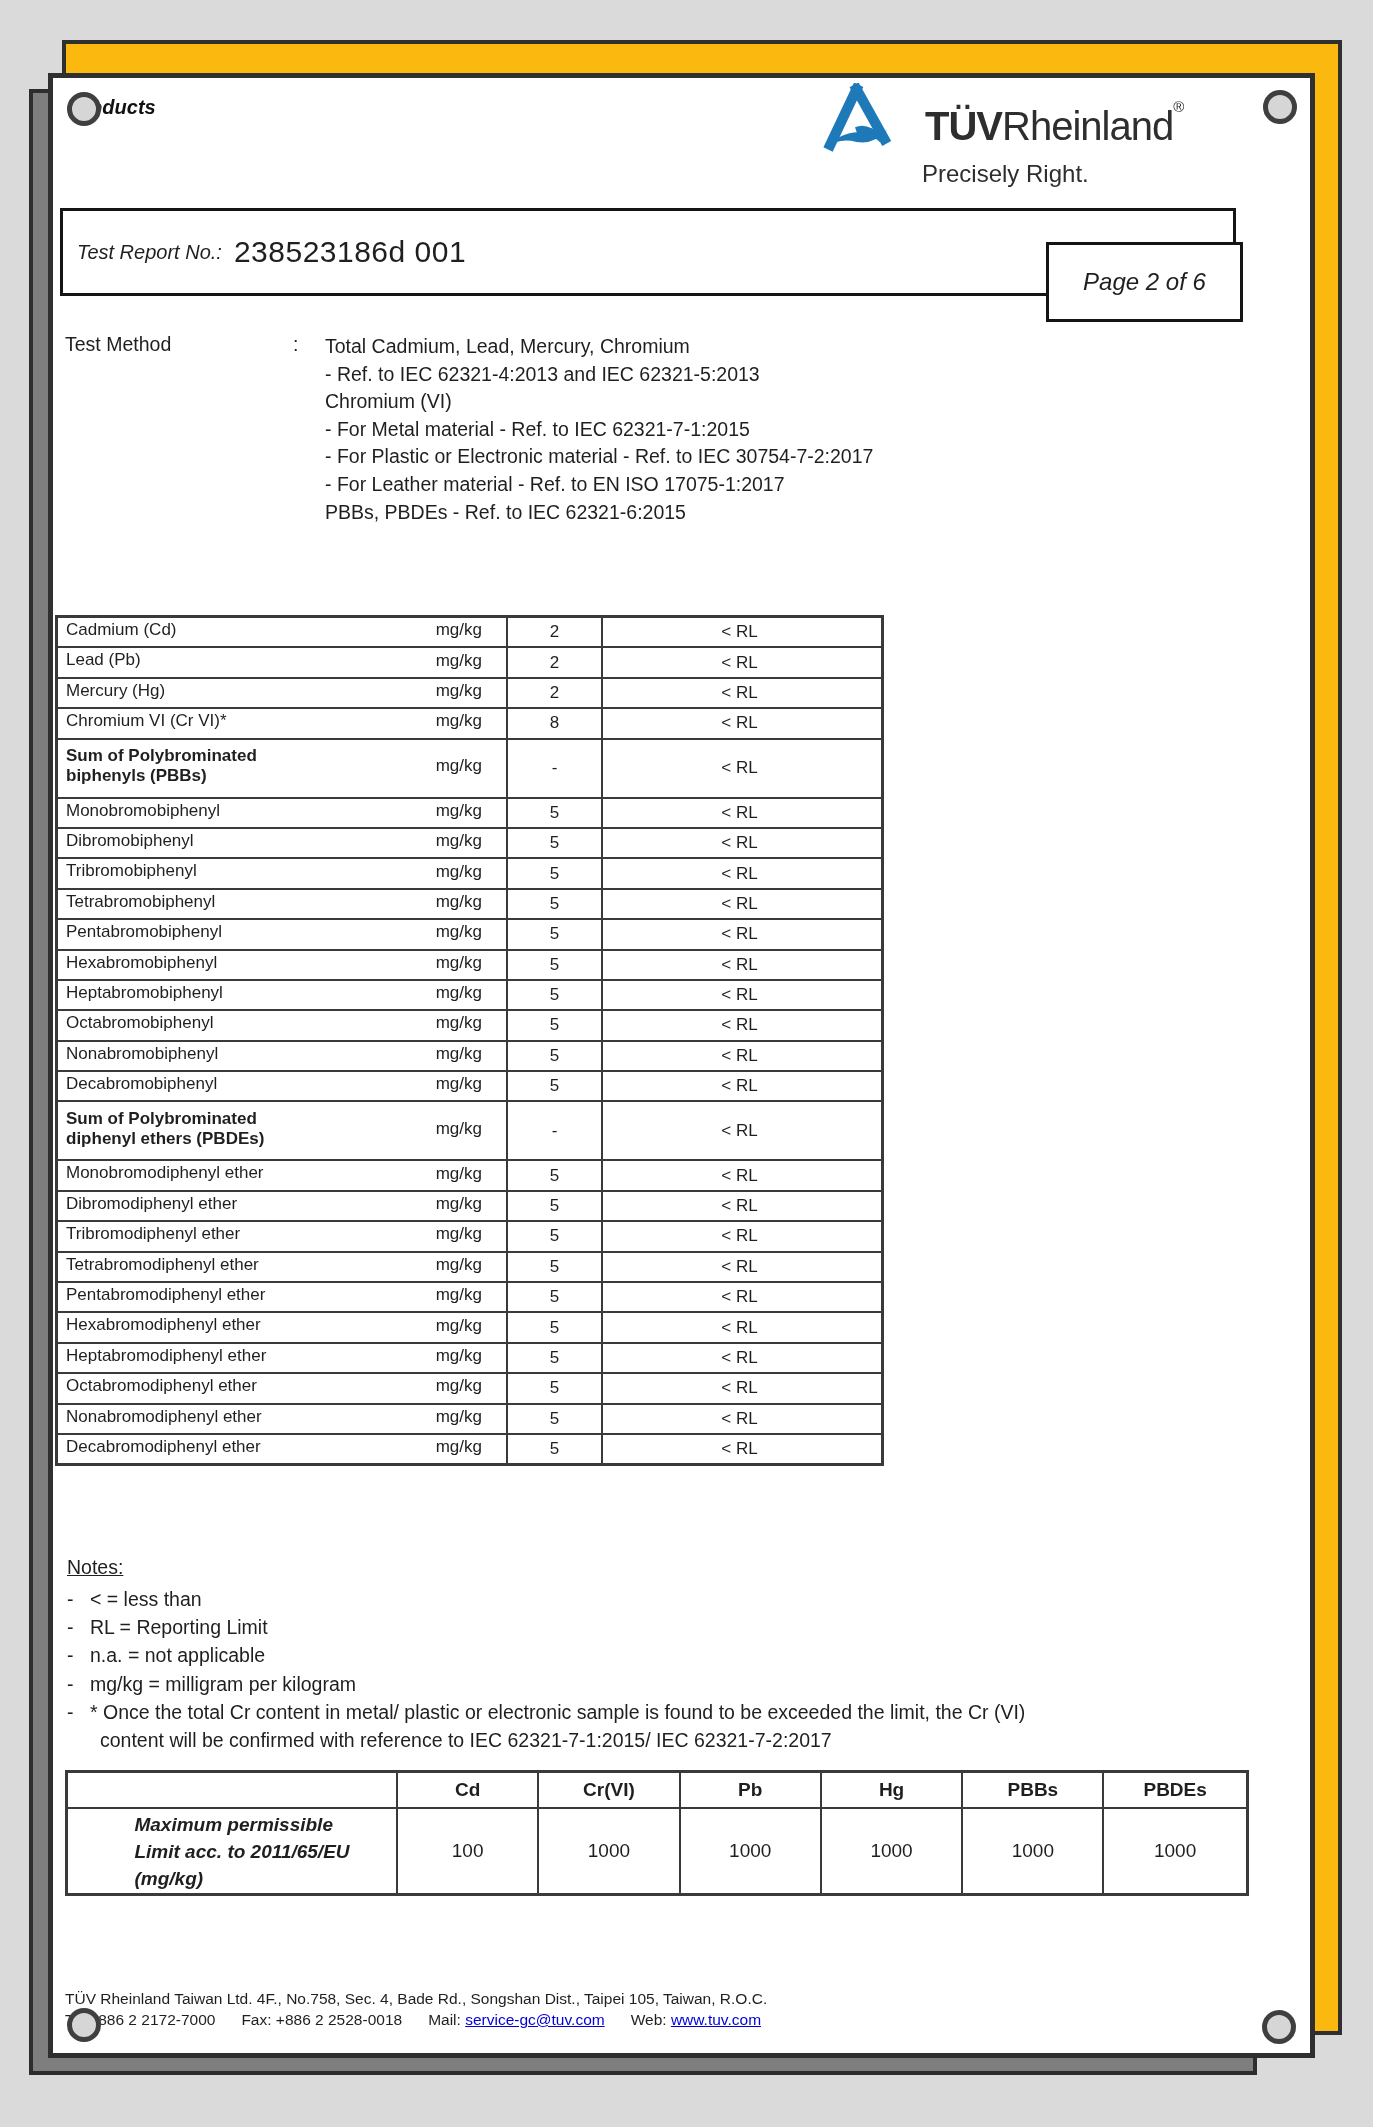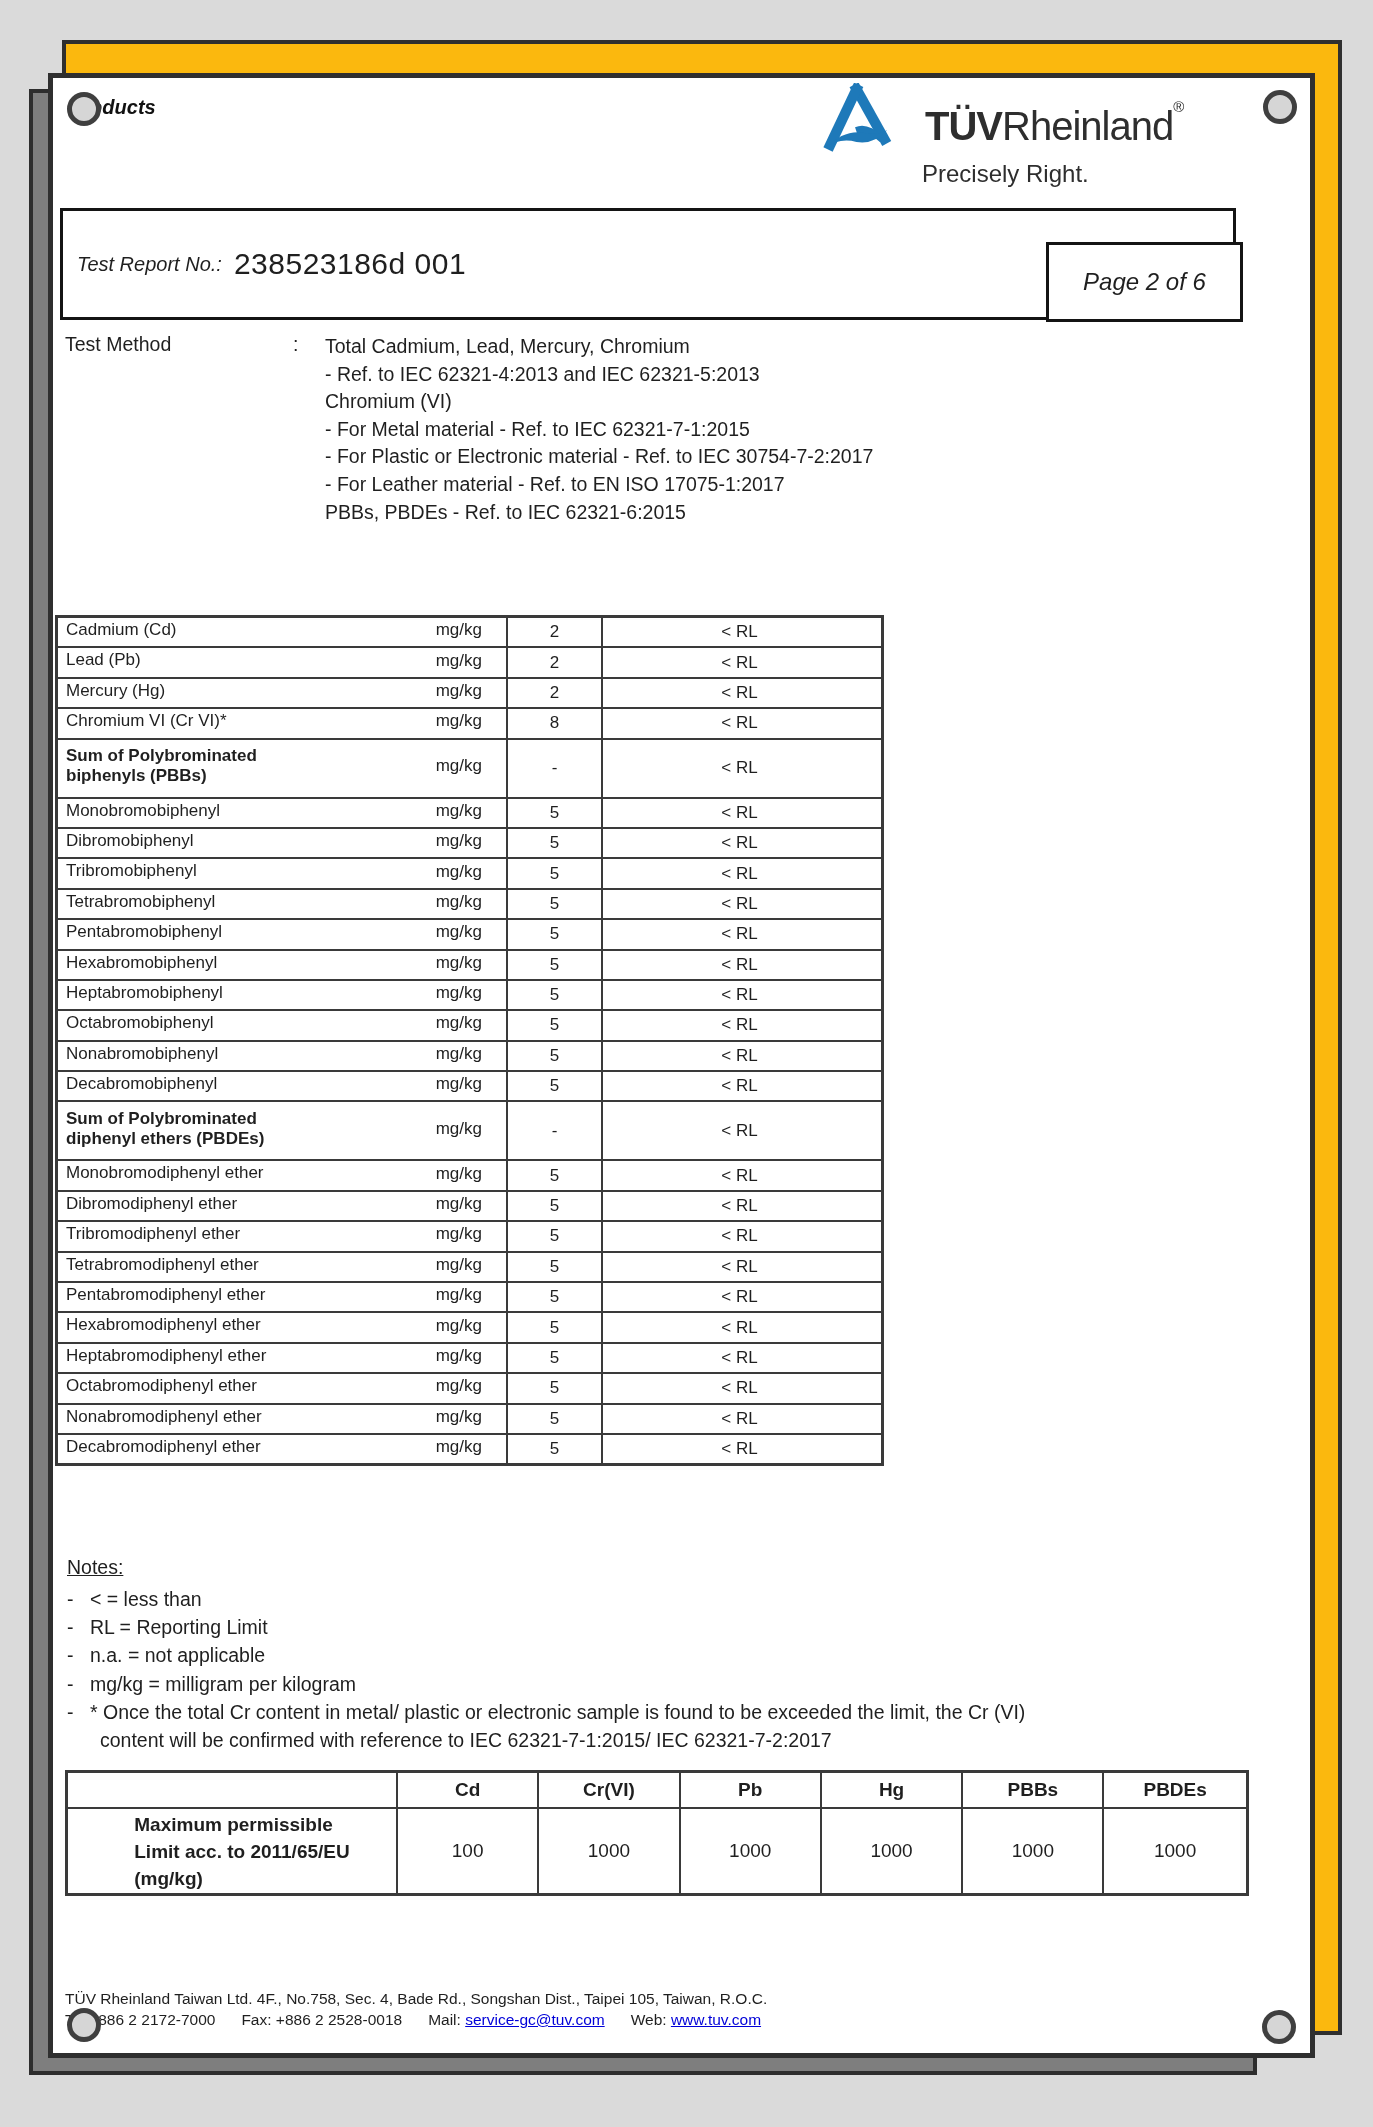--- a/index.html
+++ b/index.html
@@ -40,21 +40,21 @@
     position:absolute;left:872px;top:20px;font-size:40px;letter-spacing:-1px;
     color:#2e2e2e;white-space:nowrap;
   }
   .logo-text .b{font-weight:bold;}
   .logo-text sup{font-size:15px;vertical-align:28px;letter-spacing:0;}
   .logo-tagline{
     position:absolute;left:869px;top:82px;font-size:24px;color:#2e2e2e;white-space:nowrap;
   }
 
   .report-box{
-    position:absolute;left:7px;top:130px;width:1176px;height:112px;
+    position:absolute;left:7px;top:130px;width:1176px;height:88px;
     border:3px solid #141414;box-sizing:border-box;background:#fff;
     display:flex;align-items:center;padding-left:14px;z-index:1;
   }
   .report-box .lbl{font-style:italic;font-size:20px;}
   .report-box .num{font-size:30px;margin-left:12px;letter-spacing:.5px;}
   .pagenum-box{
     position:absolute;left:993px;top:125px;width:197px;height:80px;
     border:3px solid #141414;box-sizing:border-box;background:#fff;
     display:flex;align-items:center;justify-content:center;
     font-style:italic;font-size:24px;z-index:2;margin-top:39px;
@@ -110,21 +110,21 @@
   .lt-row{display:grid;grid-template-columns:330px repeat(6,141.3px);}
   .lt-head .lt-cell{
     height:36px;font-weight:bold;display:flex;align-items:center;justify-content:center;
     font-size:19px;border-right:2px solid #3a3a3a;border-bottom:2px solid #3a3a3a;box-sizing:border-box;text-align:right;
   }
   .lt-body .lt-cell{
     height:84px;display:flex;align-items:center;justify-content:center;
     font-size:19px;border-right:2px solid #3a3a3a;box-sizing:border-box;
   }
   .lt-cell:last-child{border-right:none;}
-  .lt-label{justify-content:flex-start;padding-left:20px;font-weight:bold;line-height:27px;}
+  .lt-label{justify-content:flex-start;padding-left:20px;font-weight:bold;line-height:27px;font-style:italic;}
 
   
   .footer{position:absolute;left:12px;top:1910px;font-size:15.5px;line-height:21px;}
   .footer a{color:#0000d8;text-decoration:underline;}
   .footer .seg{margin-right:26px;}
 </style>
 </head>
 <body>
 
 <div class="sheet-gray"></div>

